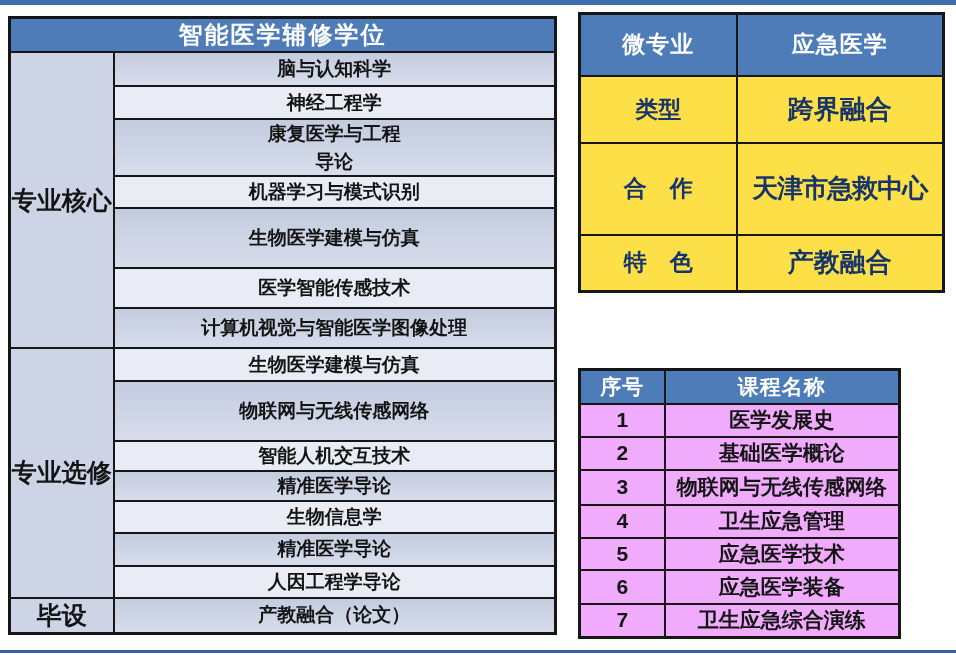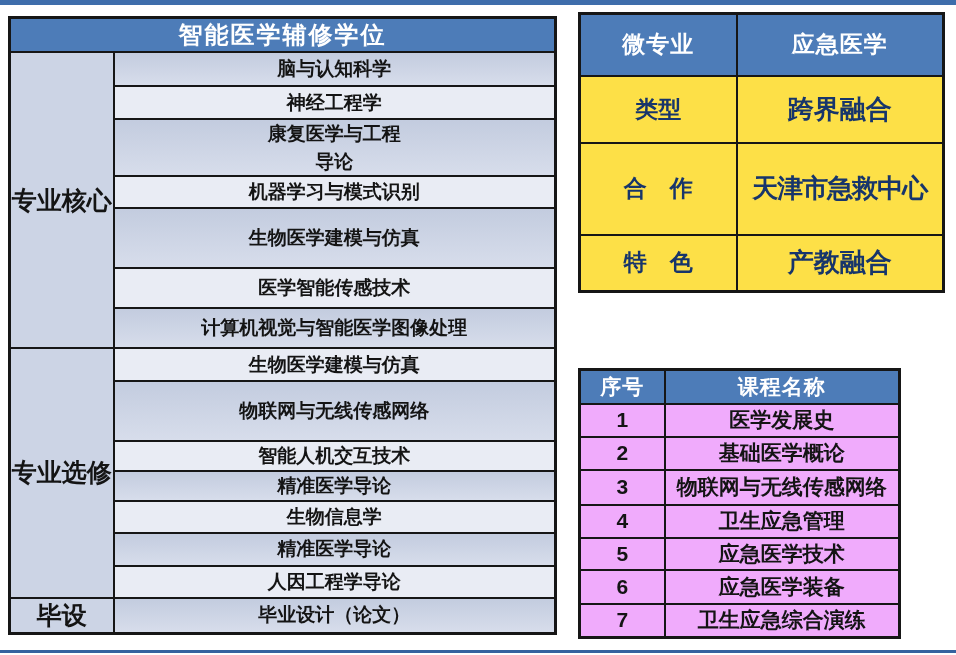--- a/index.html
+++ b/index.html
@@ -118,21 +118,21 @@
         </tr>
     <tr style="height:33px">
           <td class="course row-med">精准医学导论</td>
         </tr>
     <tr style="height:32px">
           <td class="course row-light">人因工程学导论</td>
         </tr>
 
     <tr style="height:33px">
       <td class="lbl">毕设</td>
-      <td class="course row-med">毕业设计（论文）</td>
+      <td class="course row-med">产教融合（论文）</td>
     </tr>
   </tbody>
     </table>
 </div>
 
 <div class="info-wrap">
   <table class="info">
     <colgroup>
         <col style="width:157px">
         <col>

